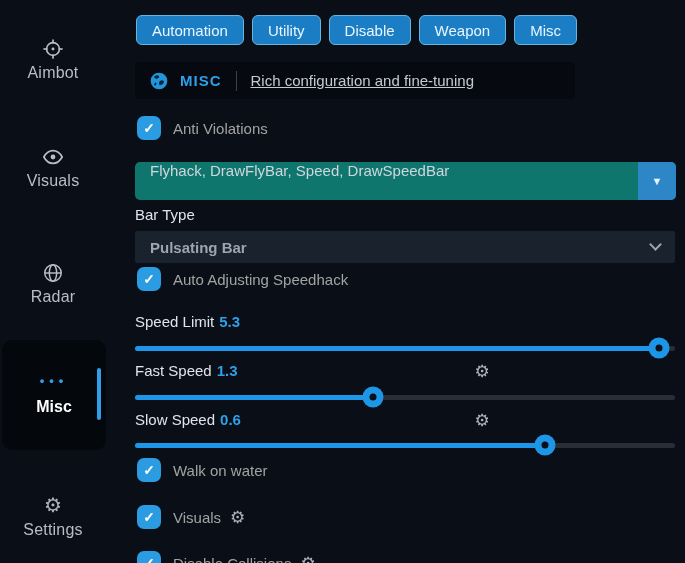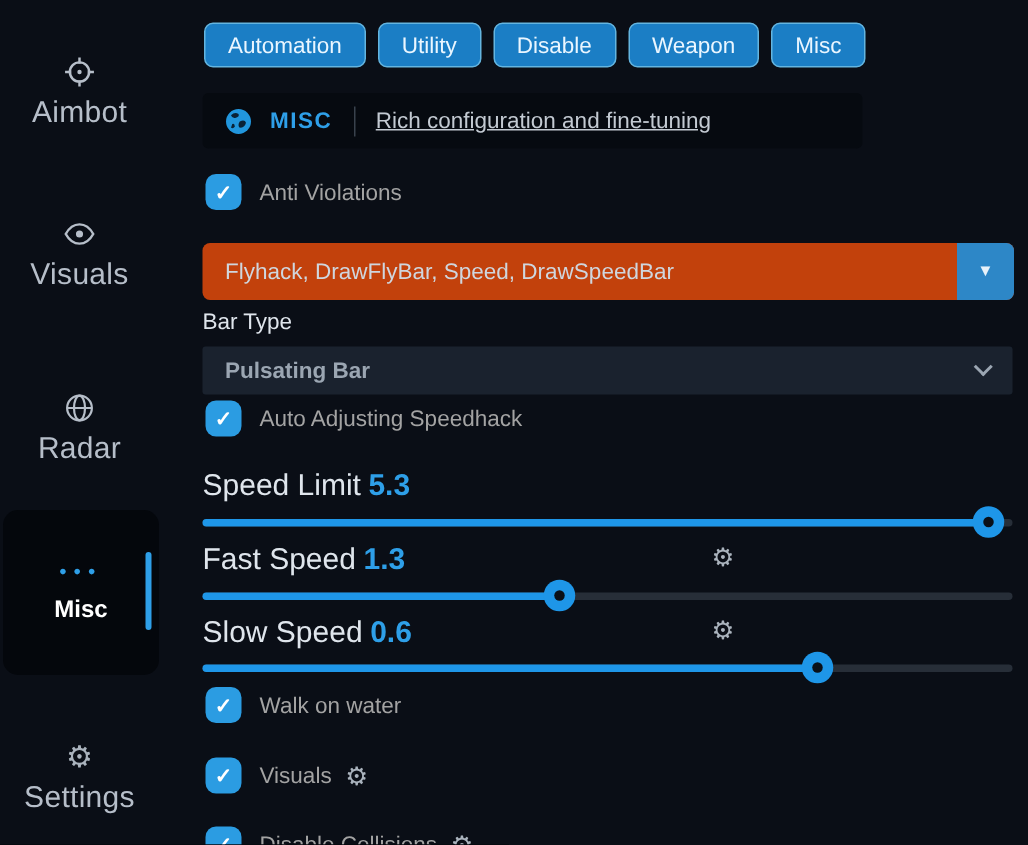--- a/index.html
+++ b/index.html
@@ -6,21 +6,21 @@
   html,body { background:#05080d; }
   body { font-family:"Liberation Sans", sans-serif; }
   #app {
     position:relative; width:685px; height:563px; overflow:hidden;
     background:#0a0e16; color:#e9eef3;
   }
   
   .sidebar { position:absolute; left:0; top:0; width:130px; height:563px; }
   .side-item { position:absolute; left:0; width:106px; text-align:center; color:#b6bec9; cursor:pointer; }
   .side-item .icn { display:block; height:24px; line-height:24px; margin-bottom:4px; }
-  .side-item .lbl { font-size:20px; letter-spacing:.2px;margin-top:45px; }
+  .side-item .lbl { font-size:16px; letter-spacing:.2px;margin-top:45px; }
   .side-item svg { vertical-align:middle; }
   .misc-card {
     position:absolute; left:2px; top:340px; width:104px; height:110px;
     background:#04070c; border-radius:10px; cursor:pointer;
   }
   .misc-card .dots { position:absolute; top:33px; width:100%; text-align:center;
     color:#2e9fe8; font-size:13px; font-weight:bold; letter-spacing:5px; }
   .misc-card .lbl { position:absolute; top:58px; width:100%; text-align:center;
     color:#ffffff; font-size:16px; font-weight:bold; }
   .misc-card .accent {
@@ -49,40 +49,40 @@
   .chkrow { position:absolute; left:7px; display:flex; align-items:center; gap:12px; }
   .chk {
     width:24px; height:24px; border-radius:7px; background:#2b9ce2;
     display:flex; align-items:center; justify-content:center; cursor:pointer;
     color:#ffffff; font-size:14px; font-weight:bold;
   }
   .chkrow .lbl { font-size:15px; color:#a3a3a3; }
   
   .mselect {
     position:absolute; left:5px; top:162px; width:541px; height:38px;
-    background:#c2410c; border-radius:5px; display:flex; align-items:center; cursor:pointer;
+    background:#0f766e; border-radius:5px; display:flex; align-items:flex-start; cursor:pointer;
   }
   .mselect .val { flex:1; padding:0 15px; color:#cfd6de; font-size:15px; }
   .mselect .btn {
     width:38px; height:38px; background:#2d87c7; border-radius:0 5px 5px 0;
     display:flex; align-items:center; justify-content:center; cursor:pointer;
     color:#e8f2fa; font-size:11px;
   }
   .field-label { position:absolute; left:5px; top:206px; font-size:15px; color:#dfe5ec; }
   
   .select {
     position:absolute; left:5px; top:231px; width:540px; height:32px;
     background:#1a222e; border-radius:2px; display:flex; align-items:center;
     justify-content:space-between; padding:0 15px; cursor:pointer;
   }
   .select .val { color:#9ba6b2; font-size:15px; font-weight:bold; }
   .chev { width:9px; height:9px; border-right:2px solid #9ba6b2; border-bottom:2px solid #9ba6b2;
     transform:rotate(45deg); margin-top:-5px; }
   
-  .slider-label { position:absolute; left:5px; font-size:20px; color:#dfe5ec;text-align:center; }
+  .slider-label { position:absolute; left:5px; font-size:15px; color:#dfe5ec;text-align:center; }
   .slider-label .val { color:#2e9fe8; font-weight:bold; margin-left:5px; }
   .row-gear { position:absolute; left:343px; width:18px; text-align:center; cursor:pointer; }
   .slider { position:absolute; left:5px; width:540px; height:20px; cursor:pointer; }
   .slider .track { position:absolute; left:0; right:0; top:8px; height:5px; background:#272e38; border-radius:3px; }
   .slider .fill { position:absolute; left:0; top:0; height:5px; background:#1e96e8; border-radius:3px; }
   .slider .thumb {
     position:absolute; top:10px; width:21px; height:21px; border-radius:50%;
     background:#1e96e8; transform:translate(-50%,-50%);
   }
   .slider .thumb::after {

